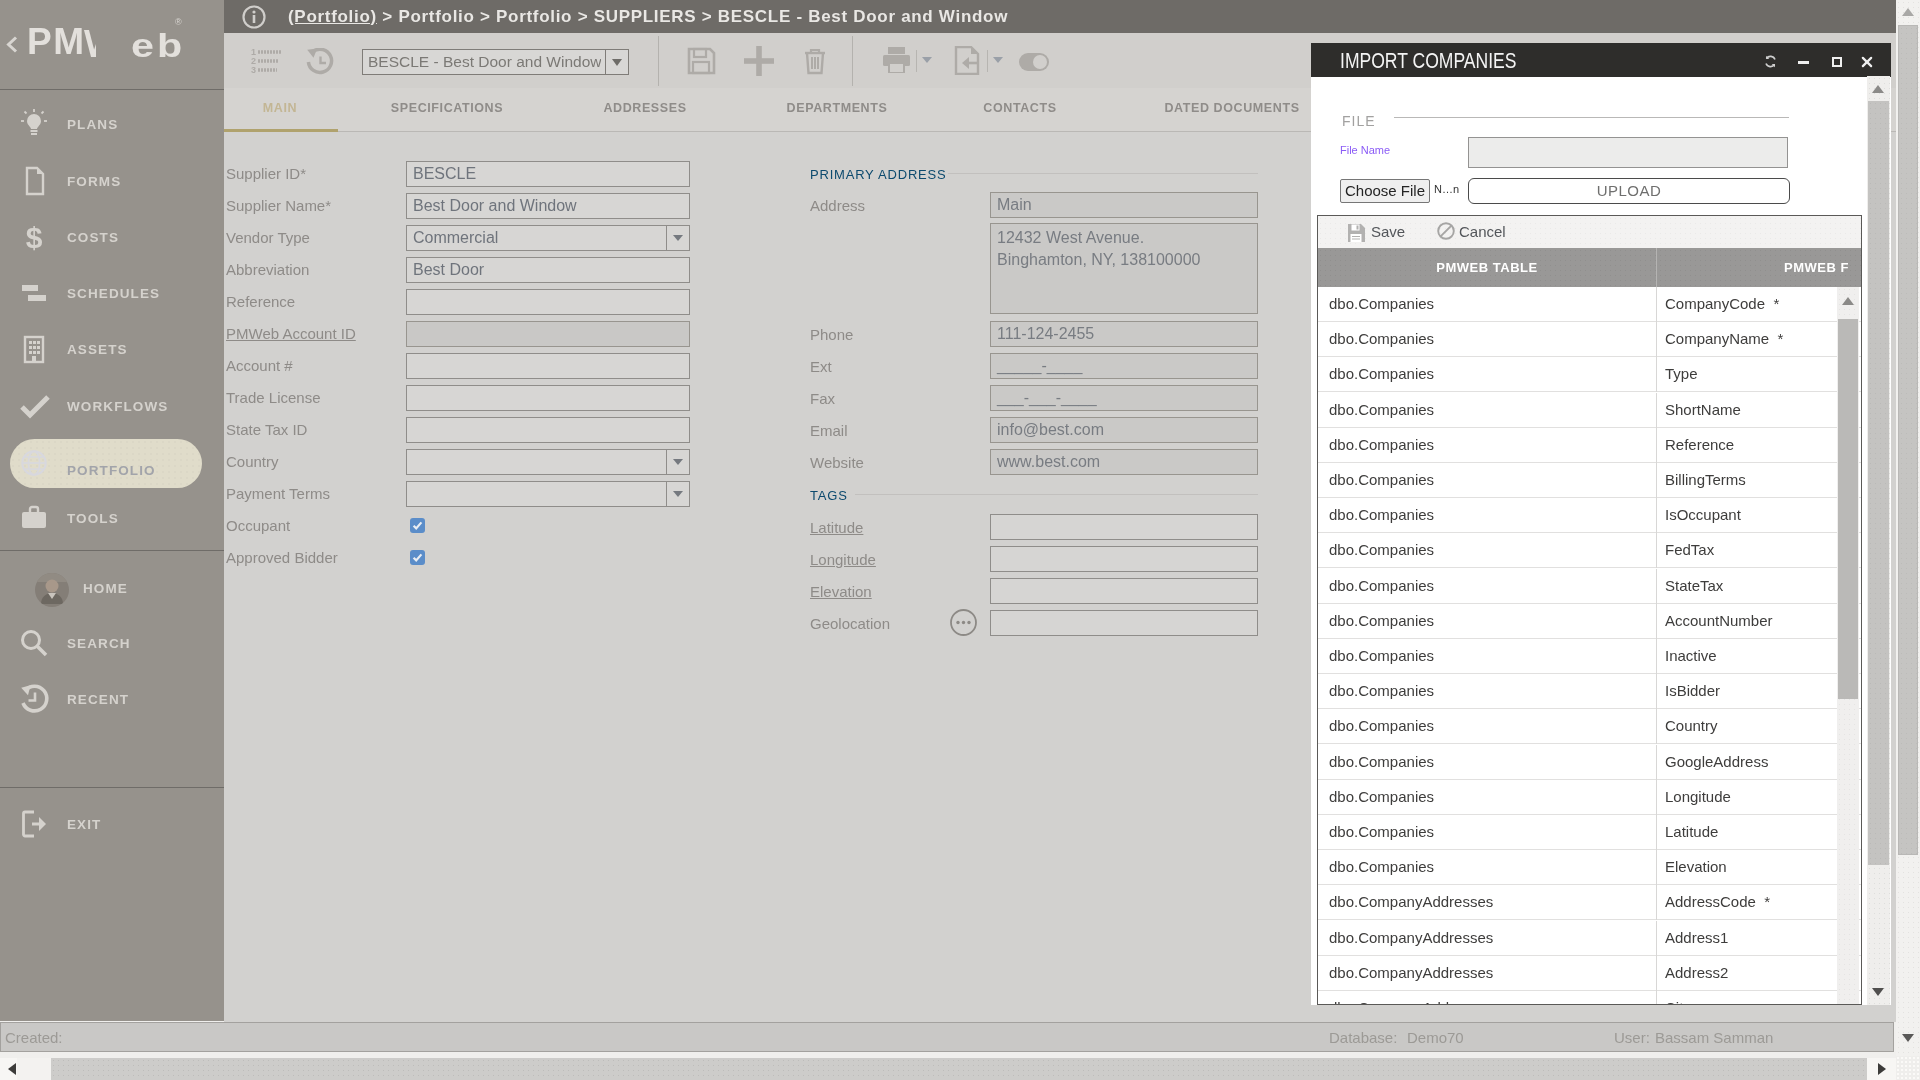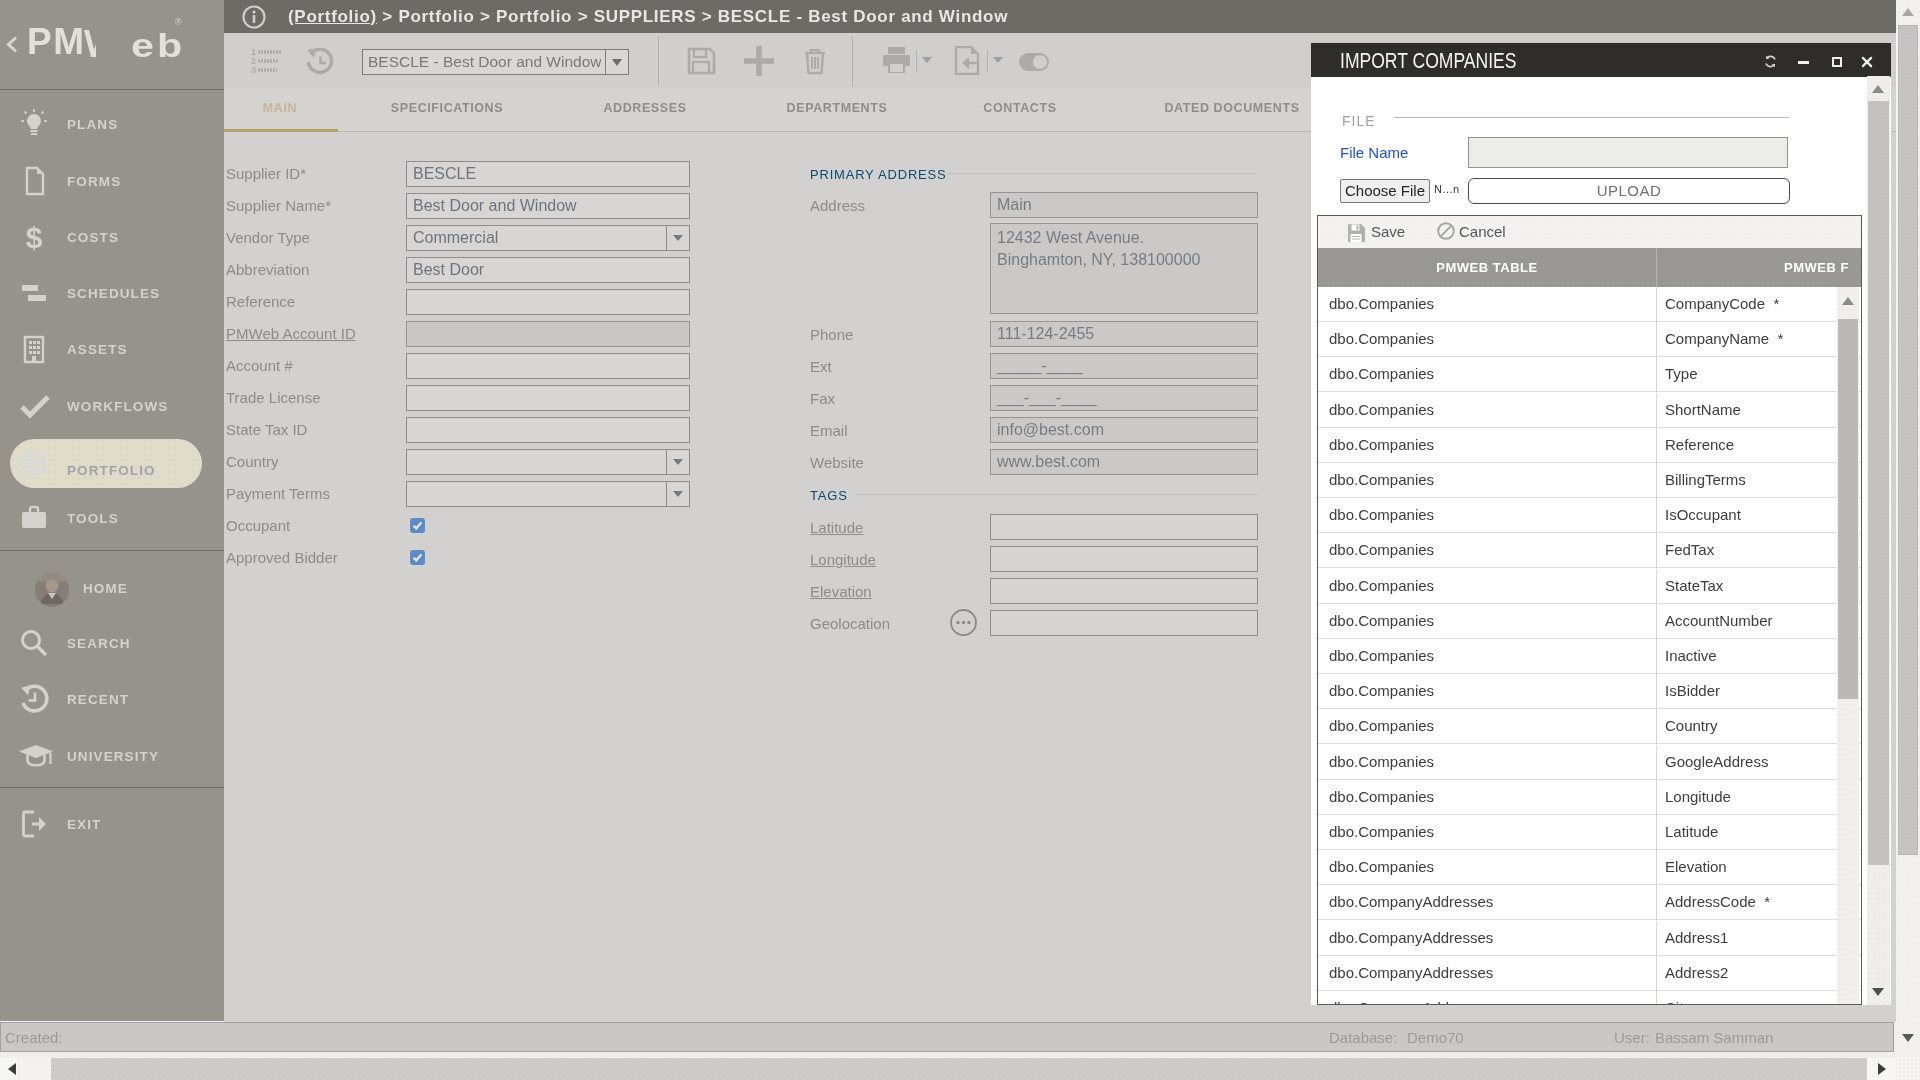--- a/index.html
+++ b/index.html
@@ -49,21 +49,21 @@
   #dscroll { position:absolute; left:556px; top:33px; width:23px; height:929px; background:#efeeec; background-image:radial-gradient(#dededc 0.8px, transparent 1px); background-size:5px 5px; }
   #dthumb { position:absolute; left:1px; top:25px; width:21px; height:764px; background:#c4c3c1; background-image:radial-gradient(#bab9b7 0.8px, transparent 1px); background-size:5px 5px; }
   #grid { position:absolute; left:6px; top:172px; width:545px; height:790px; border:1px solid #5a5957; overflow:hidden; background:#fff; }
   #gtool { position:absolute; left:0; top:0; width:543px; height:32px; background:#f3f2f1; background-image:radial-gradient(#eae9e8 0.8px, transparent 1px); background-size:5px 5px; font-size:15px; color:#53565a; }
   #ghead { position:absolute; left:0; top:32px; width:543px; height:39px; background:#999897; background-image:radial-gradient(#908f8e 0.8px, transparent 1px); background-size:5px 5px; color:#ffffff; font-size:13px; letter-spacing:.5px; font-weight:600; }
   .grow { position:absolute; left:0; width:543px; height:35px; border-bottom:1px solid #e1e0df; font-size:15px; color:#3e3d3c; }
   .grow .c1 { position:absolute; left:11px; top:8px; }
   .grow .c2 { position:absolute; left:347px; top:8px; }
   #gvscroll { position:absolute; left:519px; top:71px; width:22px; height:719px; background:#f0efee; background-image:radial-gradient(#e5e4e3 0.8px, transparent 1px); background-size:5px 5px; }
   #gvthumb { position:absolute; left:1px; top:32px; width:20px; height:380px; background:#bab9b7; }
-  .dl { position:absolute; font-size:15px; color:#1d4ed8; }
+  .dl { position:absolute; font-size:11px; color:#8b5cf6; }
 </style>
 </head>
 <body>
 
 <div class="abs" id="sidebar">
 
   <svg class="abs" style="left:6px;top:36px;" width="12" height="17" viewBox="0 0 12 17">
       <polyline points="10,1.5 2.5,8.5 10,15.5" fill="none" stroke="#d8d5d1" stroke-width="3"></polyline>
     </svg>
   <div class="abs" style="left:27px;top:21px;color:#e3e0dc;font-size:37px;font-weight:700;letter-spacing:1.5px;">PM</div>
@@ -165,29 +165,20 @@
           <circle cx="13" cy="13" r="8.5" fill="none" stroke="#d5d2cd" stroke-width="3"></circle>
           <line x1="19.5" y1="19.5" x2="28" y2="28" stroke="#d5d2cd" stroke-width="3.6"></line>
         </svg></span>
     </div>
     <div class="navitem" style="top:679px;">
       <span class="navlabel">RECENT</span>
       <span class="navicon" id="ic_RECENT"><svg width="32" height="32" viewBox="0 0 32 32">
           <path d="M7.2 7.5 A12.3 12.3 0 1 1 5 20" fill="none" stroke="#d5d2cd" stroke-width="3.6"></path>
           <path d="M12.5 2.2 L3.2 4.8 L10 12.2 Z" fill="#d5d2cd"></path>
           <path d="M17 9.5v8h-6.5" fill="none" stroke="#d5d2cd" stroke-width="2.6"></path>
-        </svg></span>
-    </div>
-    <div class="navitem" style="top:736px;">
-      <span class="navlabel">UNIVERSITY</span>
-      <span class="navicon" id="ic_UNIVERSITY"><svg width="36" height="32" viewBox="0 0 36 32">
-          <path d="M18 5 L35 11.5 L18 18 L1 11.5 Z" fill="#d5d2cd"></path>
-          <path d="M9.5 14.5v6.5c0 2.4 3.8 4.3 8.5 4.3s8.5-1.9 8.5-4.3v-6.5" fill="none" stroke="#d5d2cd" stroke-width="2.6"></path>
-          <line x1="32.5" y1="12.5" x2="32.5" y2="21" stroke="#d5d2cd" stroke-width="2.2"></line>
-          <circle cx="32.5" cy="22.5" r="1.6" fill="#d5d2cd"></circle>
         </svg></span>
     </div>
     <div class="navitem" style="top:804px;">
       <span class="navlabel">EXIT</span>
       <span class="navicon" id="ic_EXIT"><svg width="32" height="32" viewBox="0 0 32 32">
           <path d="M16 4H7a1.5 1.5 0 0 0-1.5 1.5v21A1.5 1.5 0 0 0 7 28h9" fill="none" stroke="#d5d2cd" stroke-width="2.8"></path>
           <path d="M14 16h12" stroke="#d5d2cd" stroke-width="3"></path>
           <path d="M21 9l7 7-7 7z" fill="#d5d2cd"></path>
         </svg></span>
     </div>

